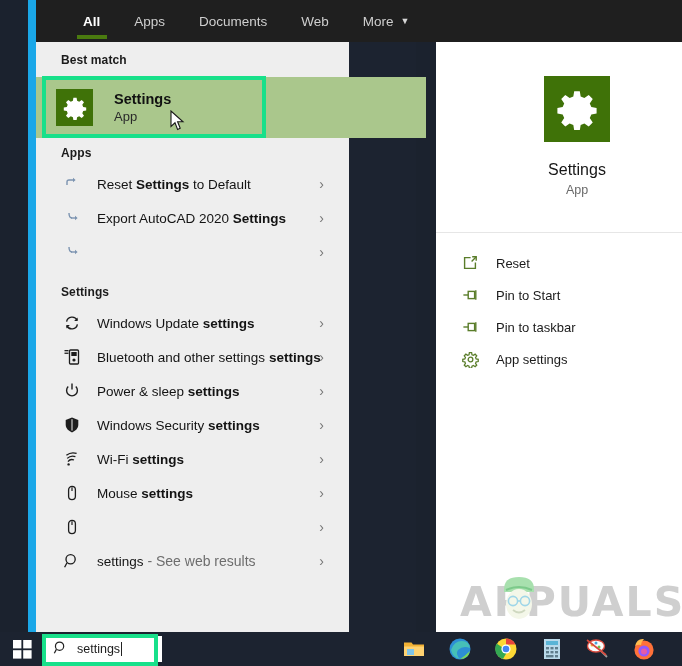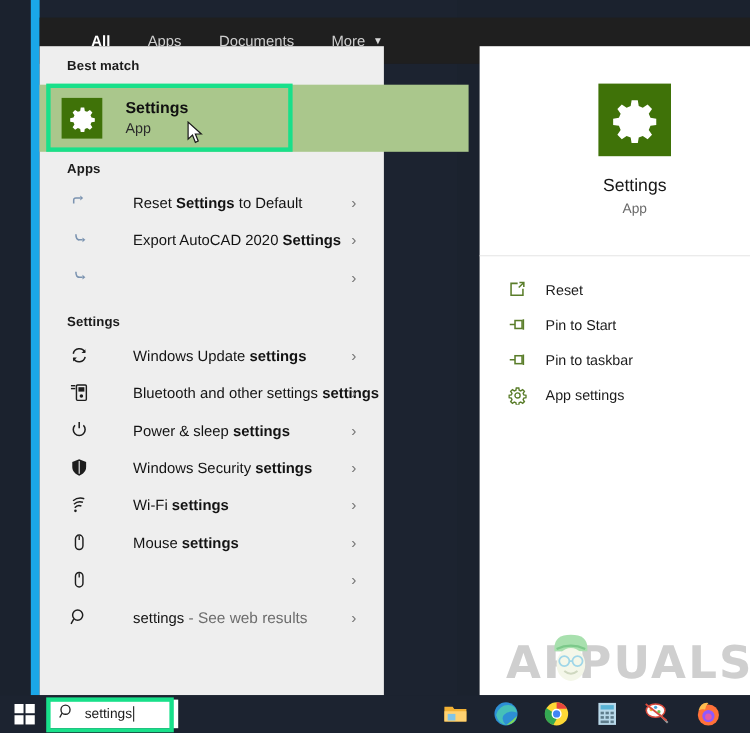--- a/index.html
+++ b/index.html
@@ -14,21 +14,21 @@
   
   .desk-left   { position:absolute; left:0;  top:0; width:28px; height:632px; background:#1b222e; }
   .desk-cyan   { position:absolute; left:28px; top:0; width:8px;  height:632px; background:#1aa7e8; }
   .desk-right  { position:absolute; left:416px; top:0; width:266px; height:632px; background:#1b222e; }
 
   
   .flyout { position:absolute; left:36px; top:0; width:646px; height:632px; }
 
   .tabbar {
     position:absolute; left:0; top:0; width:646px; height:42px;
-    background:#1f1f1f; display:flex; align-items:flex-start; padding-left:30px;margin-top:16px;
+    background:#1f1f1f; display:flex; align-items:flex-start; padding-left:30px;
   }
   .tab {
     position:relative; color:#cfcfcf; font-size:13.5px; padding:0 17px;
     height:42px; display:flex; align-items:center; cursor:default; white-space:nowrap;
   }
   .tab.active { color:#ffffff; font-weight:bold; }
   .tab.active::after {
     content:""; position:absolute; left:50%; transform:translateX(-50%);
     bottom:3px; width:30px; height:4px; background:#4a7a0f;
   }
@@ -38,21 +38,21 @@
   .results {
     position:absolute; left:0; top:42px; width:313px; height:590px;
     background:#eeeeee;
   }
   .grouphdr {
     font-size:12px; font-weight:bold; color:#1b1b1b;
     padding:11px 0 7px 25px; letter-spacing:.1px;
   }
   .row {
     position:relative; display:flex; align-items:center;
-    height:34px; padding-left:25px; padding-right:18px; cursor:default;gap:24px;
+    height:34px; padding-left:25px; padding-right:18px; cursor:default;
   }
   .row .ico {
     width:22px; min-width:22px; height:22px; margin-right:14px;
     display:flex; align-items:center; justify-content:center;
   }
   .row .lbl { font-size:13.5px; color:#131313; white-space:nowrap; }
   .row .lbl b { font-weight:bold; }
   .row .chev {
     position:absolute; right:25px; color:#777; font-size:14px; font-weight:300;
   }
@@ -139,20 +139,23 @@
 
     <div class="tabbar">
       <div class="tab active">
         <span>All</span>
       </div>
       <div class="tab">
         <span>Apps</span>
       </div>
       <div class="tab">
         <span>Documents</span>
+      </div>
+      <div class="tab">
+        <span>Web</span>
       </div>
       <div class="tab">
         <span>More</span>
         <span class="caret">▼</span>
       </div>
     </div>
 
     <div class="results">
 
       <div class="grouphdr">Best match</div>

